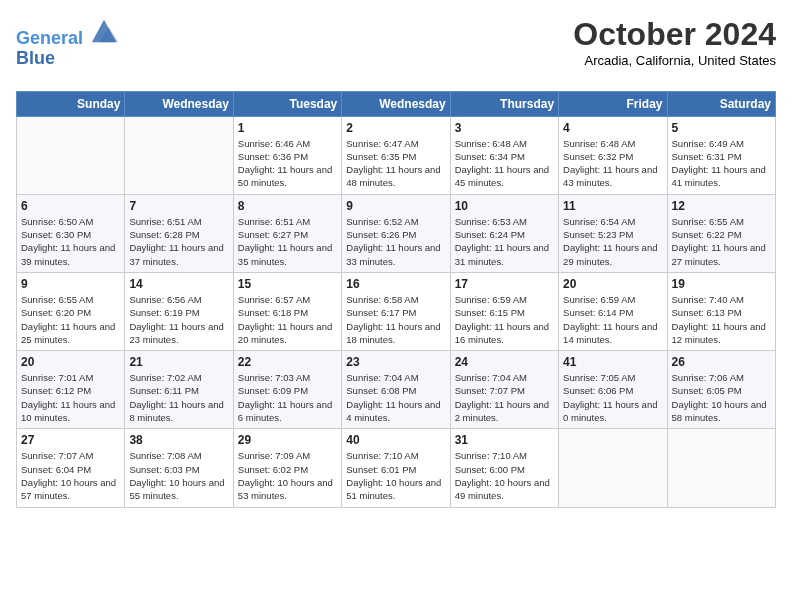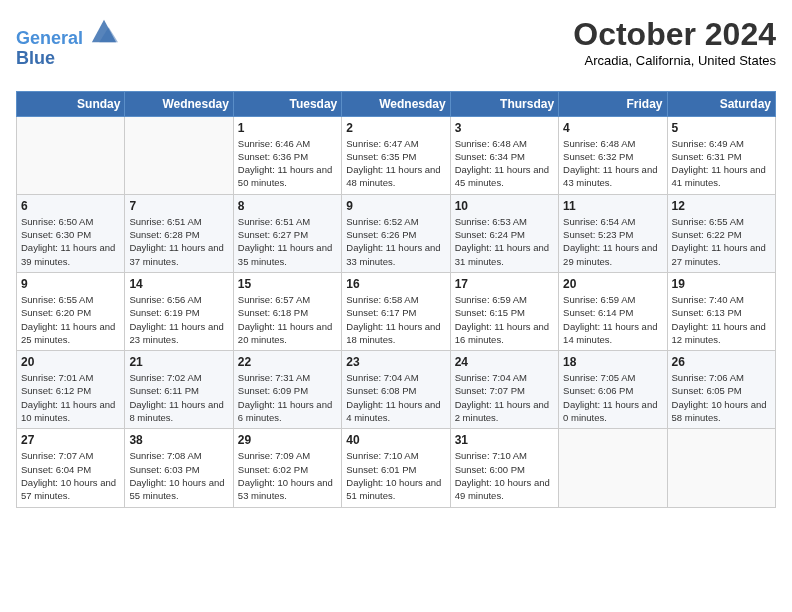--- a/index.html
+++ b/index.html
@@ -253,38 +253,38 @@
 Daylight: 11 hours and 10 minutes.</div>
         </td>
         <td>
           <span class="day-num">21</span>
           <div class="day-info">Sunrise: 7:02 AM
 Sunset: 6:11 PM
 Daylight: 11 hours and 8 minutes.</div>
         </td>
         <td>
           <span class="day-num">22</span>
-          <div class="day-info">Sunrise: 7:31 AM
+          <div class="day-info">Sunrise: 7:03 AM
 Sunset: 6:09 PM
 Daylight: 11 hours and 6 minutes.</div>
         </td>
         <td>
           <span class="day-num">23</span>
           <div class="day-info">Sunrise: 7:04 AM
 Sunset: 6:08 PM
 Daylight: 11 hours and 4 minutes.</div>
         </td>
         <td>
           <span class="day-num">24</span>
           <div class="day-info">Sunrise: 7:04 AM
 Sunset: 7:07 PM
 Daylight: 11 hours and 2 minutes.</div>
         </td>
         <td>
-          <span class="day-num">18</span>
+          <span class="day-num">41</span>
           <div class="day-info">Sunrise: 7:05 AM
 Sunset: 6:06 PM
 Daylight: 11 hours and 0 minutes.</div>
         </td>
         <td>
           <span class="day-num">26</span>
           <div class="day-info">Sunrise: 7:06 AM
 Sunset: 6:05 PM
 Daylight: 10 hours and 58 minutes.</div>
         </td>

